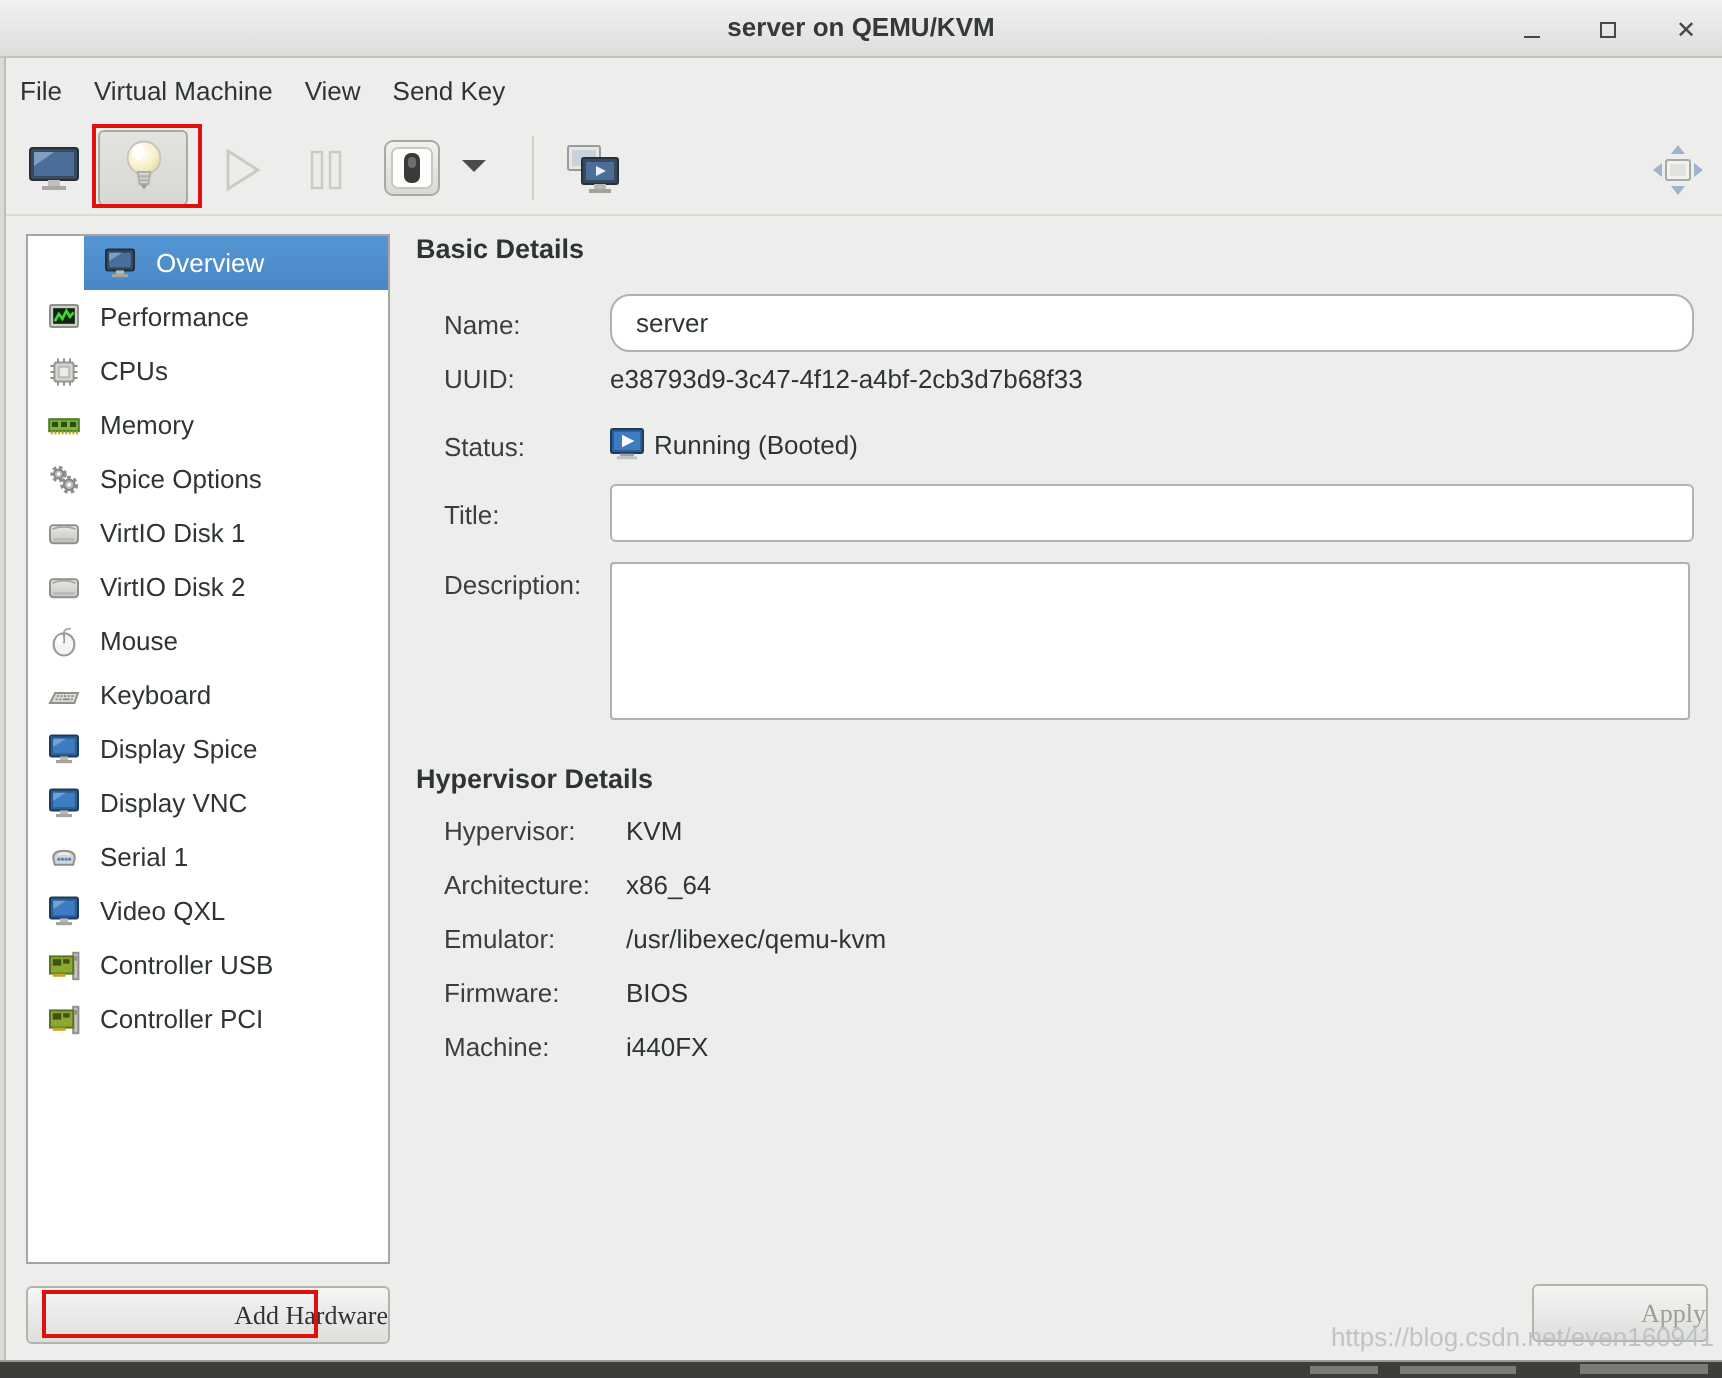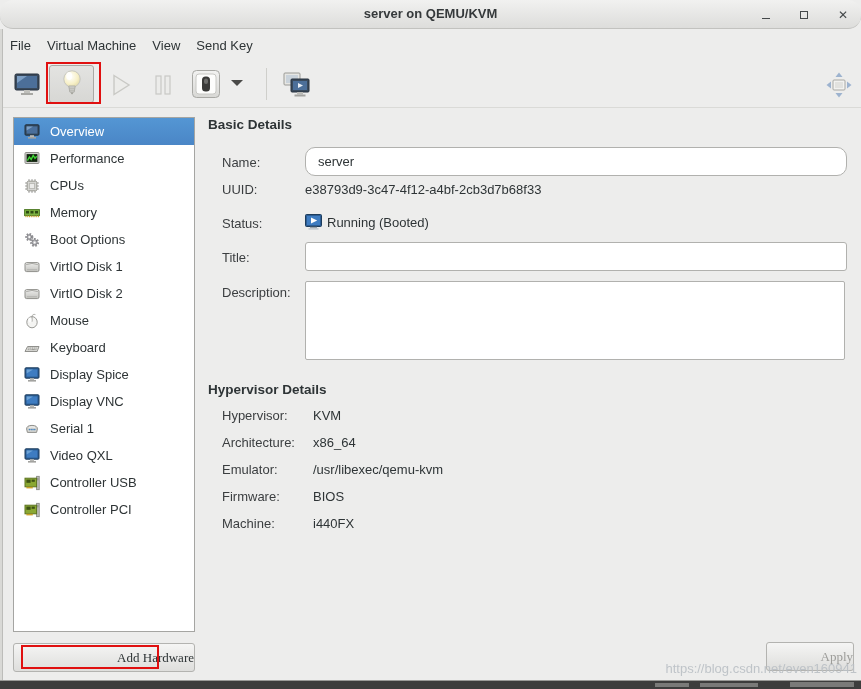--- a/index.html
+++ b/index.html
@@ -3,21 +3,21 @@
 <meta charset="utf-8">
 <style>
   * { margin:0; padding:0; box-sizing:border-box; }
   html,body { background:#fff; }
   body { font-family:"Liberation Sans", sans-serif; }
   #app { position:relative; width:861px; height:689px; background:#ededec; overflow:hidden;
          color:#2e3436; font-size:13px; }
 
   
   .titlebar { position:absolute; left:0; top:0; width:861px; height:29px;
-              background:linear-gradient(#f1f1f0,#dddddb); border-bottom:1px solid #c2c2bf;border-radius:13px; }
+              background:linear-gradient(#f1f1f0,#dddddb); border-bottom:1px solid #c2c2bf; }
   .title { position:absolute; left:0; top:6px; width:100%; text-align:center;
            font-weight:bold; font-size:13px; color:#35393b; }
   .winbtn { position:absolute; top:5px; width:20px; height:20px; display:flex;
             align-items:center; justify-content:center; cursor:default; }
   .glyph-min { width:8px; height:1px; background:#44484a; margin-top:6px; }
   .glyph-max { width:8px; height:8px; border:1.5px solid #44484a; }
   .glyph-close { font-size:12px; color:#44484a; line-height:1; }
 
   
   .menubar { position:absolute; left:0; top:29px; width:861px; height:33px;
@@ -36,21 +36,21 @@
   .tsep { position:absolute; left:266px; top:6px; width:1px; height:32px; background:#cfcfcb; }
   .arrow-down { width:0; height:0; border-left:6px solid transparent; border-right:6px solid transparent;
                 border-top:6px solid #4a4a48; }
 
   
   .sidepanel { position:absolute; left:13px; top:117px; width:182px; height:515px;
                background:#ffffff; border:1px solid #a5a5a2; overflow:hidden; }
   .srow { height:27px; display:flex; align-items:center; padding-left:9px; cursor:default; }
   .srow .ic { width:18px; height:16px; flex:0 0 18px; }
   .slabel { margin-left:9px; white-space:nowrap; color:#2e3436; }
-  .srow.selected { background:linear-gradient(#5496d4,#4a86c6); }
+  .srow.selected { background:linear-gradient(#5496d4,#4a86c6);margin-left:28px; }
   .srow.selected .slabel { color:#ffffff; }
 
   .btn { position:absolute; background:linear-gradient(#f5f5f4,#dededc); border:1px solid #b3b3b0;
          border-radius:3px; display:flex; align-items:center; justify-content:flex-end;
          font-size:13px; color:#2e3436;font-family:Liberation Serif, serif; }
   .btn.dim { color:#9d9d9a; }
 
   
   .heading { position:absolute; font-weight:bold; font-size:13.5px; color:#2e3436; }
   .flabel { position:absolute; color:#3b3e40; white-space:nowrap; }
@@ -339,21 +339,21 @@
     <div class="srow">
       <svg class="ic">
           <use href="#i-mem"></use>
         </svg>
       <span class="slabel">Memory</span>
     </div>
     <div class="srow">
       <svg class="ic">
           <use href="#i-gears"></use>
         </svg>
-      <span class="slabel">Boot Options</span>
+      <span class="slabel">Spice Options</span>
     </div>
     <div class="srow">
       <svg class="ic">
           <use href="#i-disk"></use>
         </svg>
       <span class="slabel">VirtIO Disk 1</span>
     </div>
     <div class="srow">
       <svg class="ic">
           <use href="#i-disk"></use>

